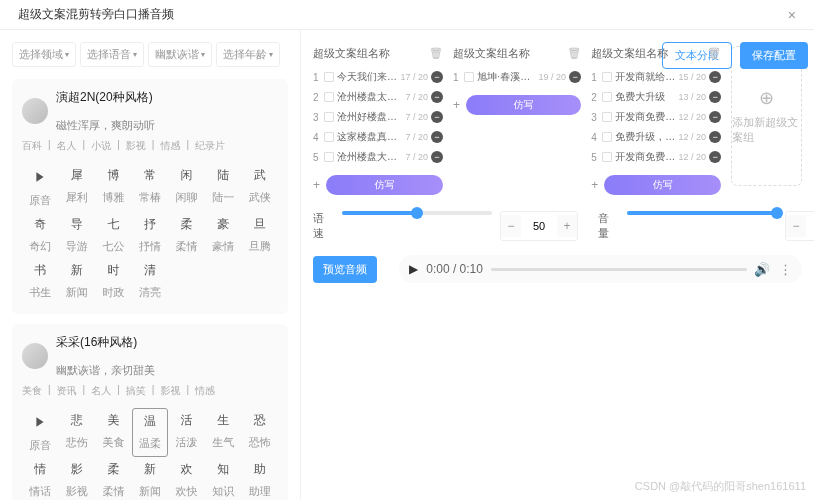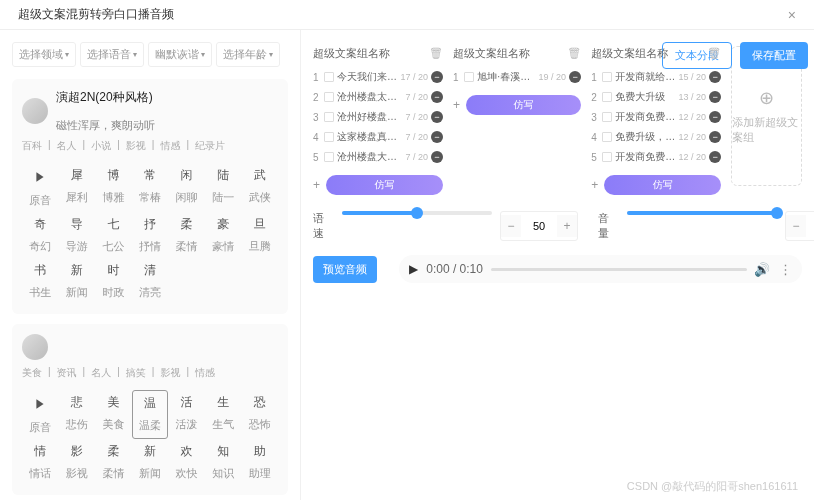--- a/index.html
+++ b/index.html
@@ -55,21 +55,21 @@
 .stepper{display:flex;align-items:center;border:1px solid #eee;border-radius:3px}
 .stepper button{width:20px;height:22px;border:none;background:#fafafa;color:#999;cursor:pointer;font-size:12px}
 .stepper input{width:36px;height:22px;border:none;text-align:center;font-size:11px}
 .audio-row{display:flex;align-items:center;gap:22px;margin-top:14px}
 .preview-btn{background:#409eff;color:#fff;padding:6px 10px;border-radius:4px;font-size:11px;cursor:pointer;border:none}
 .audio-player{flex:1;display:flex;align-items:center;gap:8px;background:#fafafa;border-radius:14px;padding:4px 10px;height:28px}
 .audio-play{cursor:pointer}
 .audio-time{font-size:12px;color:#666}
 .audio-track{flex:1;height:3px;background:#ddd;border-radius:2px}
 .audio-icon{color:#888;cursor:pointer;font-size:13px}
-.watermark{position:absolute;right:16px;bottom:6px;font-size:11px;color:#ccc}
+.watermark{position:absolute;right:8px;bottom:6px;font-size:11px;color:#ccc}
 </style>
 </head>
 <body>
 
 <div class="header">
   <span class="header-title">超级文案混剪转旁白口播音频</span>
   <span class="header-close">×</span>
 </div>
 
 <div class="main">
@@ -127,20 +127,24 @@
           <div class="style-grid">
             <div class="style-cell"><span class="style-char">书</span><div class="style-label">书生</div></div>
             <div class="style-cell"><span class="style-char">新</span><div class="style-label">新闻</div></div>
             <div class="style-cell"><span class="style-char">时</span><div class="style-label">时政</div></div>
             <div class="style-cell"><span class="style-char">清</span><div class="style-label">清亮</div></div>
           </div>
         </div>
         <div class="voice-card">
           <div class="voice-head">
             <div class="avatar"></div>
+            <div>
+              <div class="voice-name">采采(16种风格)</div>
+              <div class="voice-desc">幽默诙谐，亲切甜美</div>
+            </div>
           </div>
           <div class="tags"><span>美食</span> | <span>资讯</span> | <span>名人</span> | <span>搞笑</span> | <span>影视</span> | <span>情感</span></div>
           <div class="style-grid">
             <div class="style-cell"><span class="play-btn">
                 <svg viewBox="0 0 10 10">
                   <path d="M2 1 L8 5 L2 9 Z" fill="#555"></path>
                 </svg>
               </span><div class="style-label">原音</div></div>
             <div class="style-cell"><span class="style-char">悲</span><div class="style-label">悲伤</div></div>
             <div class="style-cell"><span class="style-char">美</span><div class="style-label">美食</div></div>

